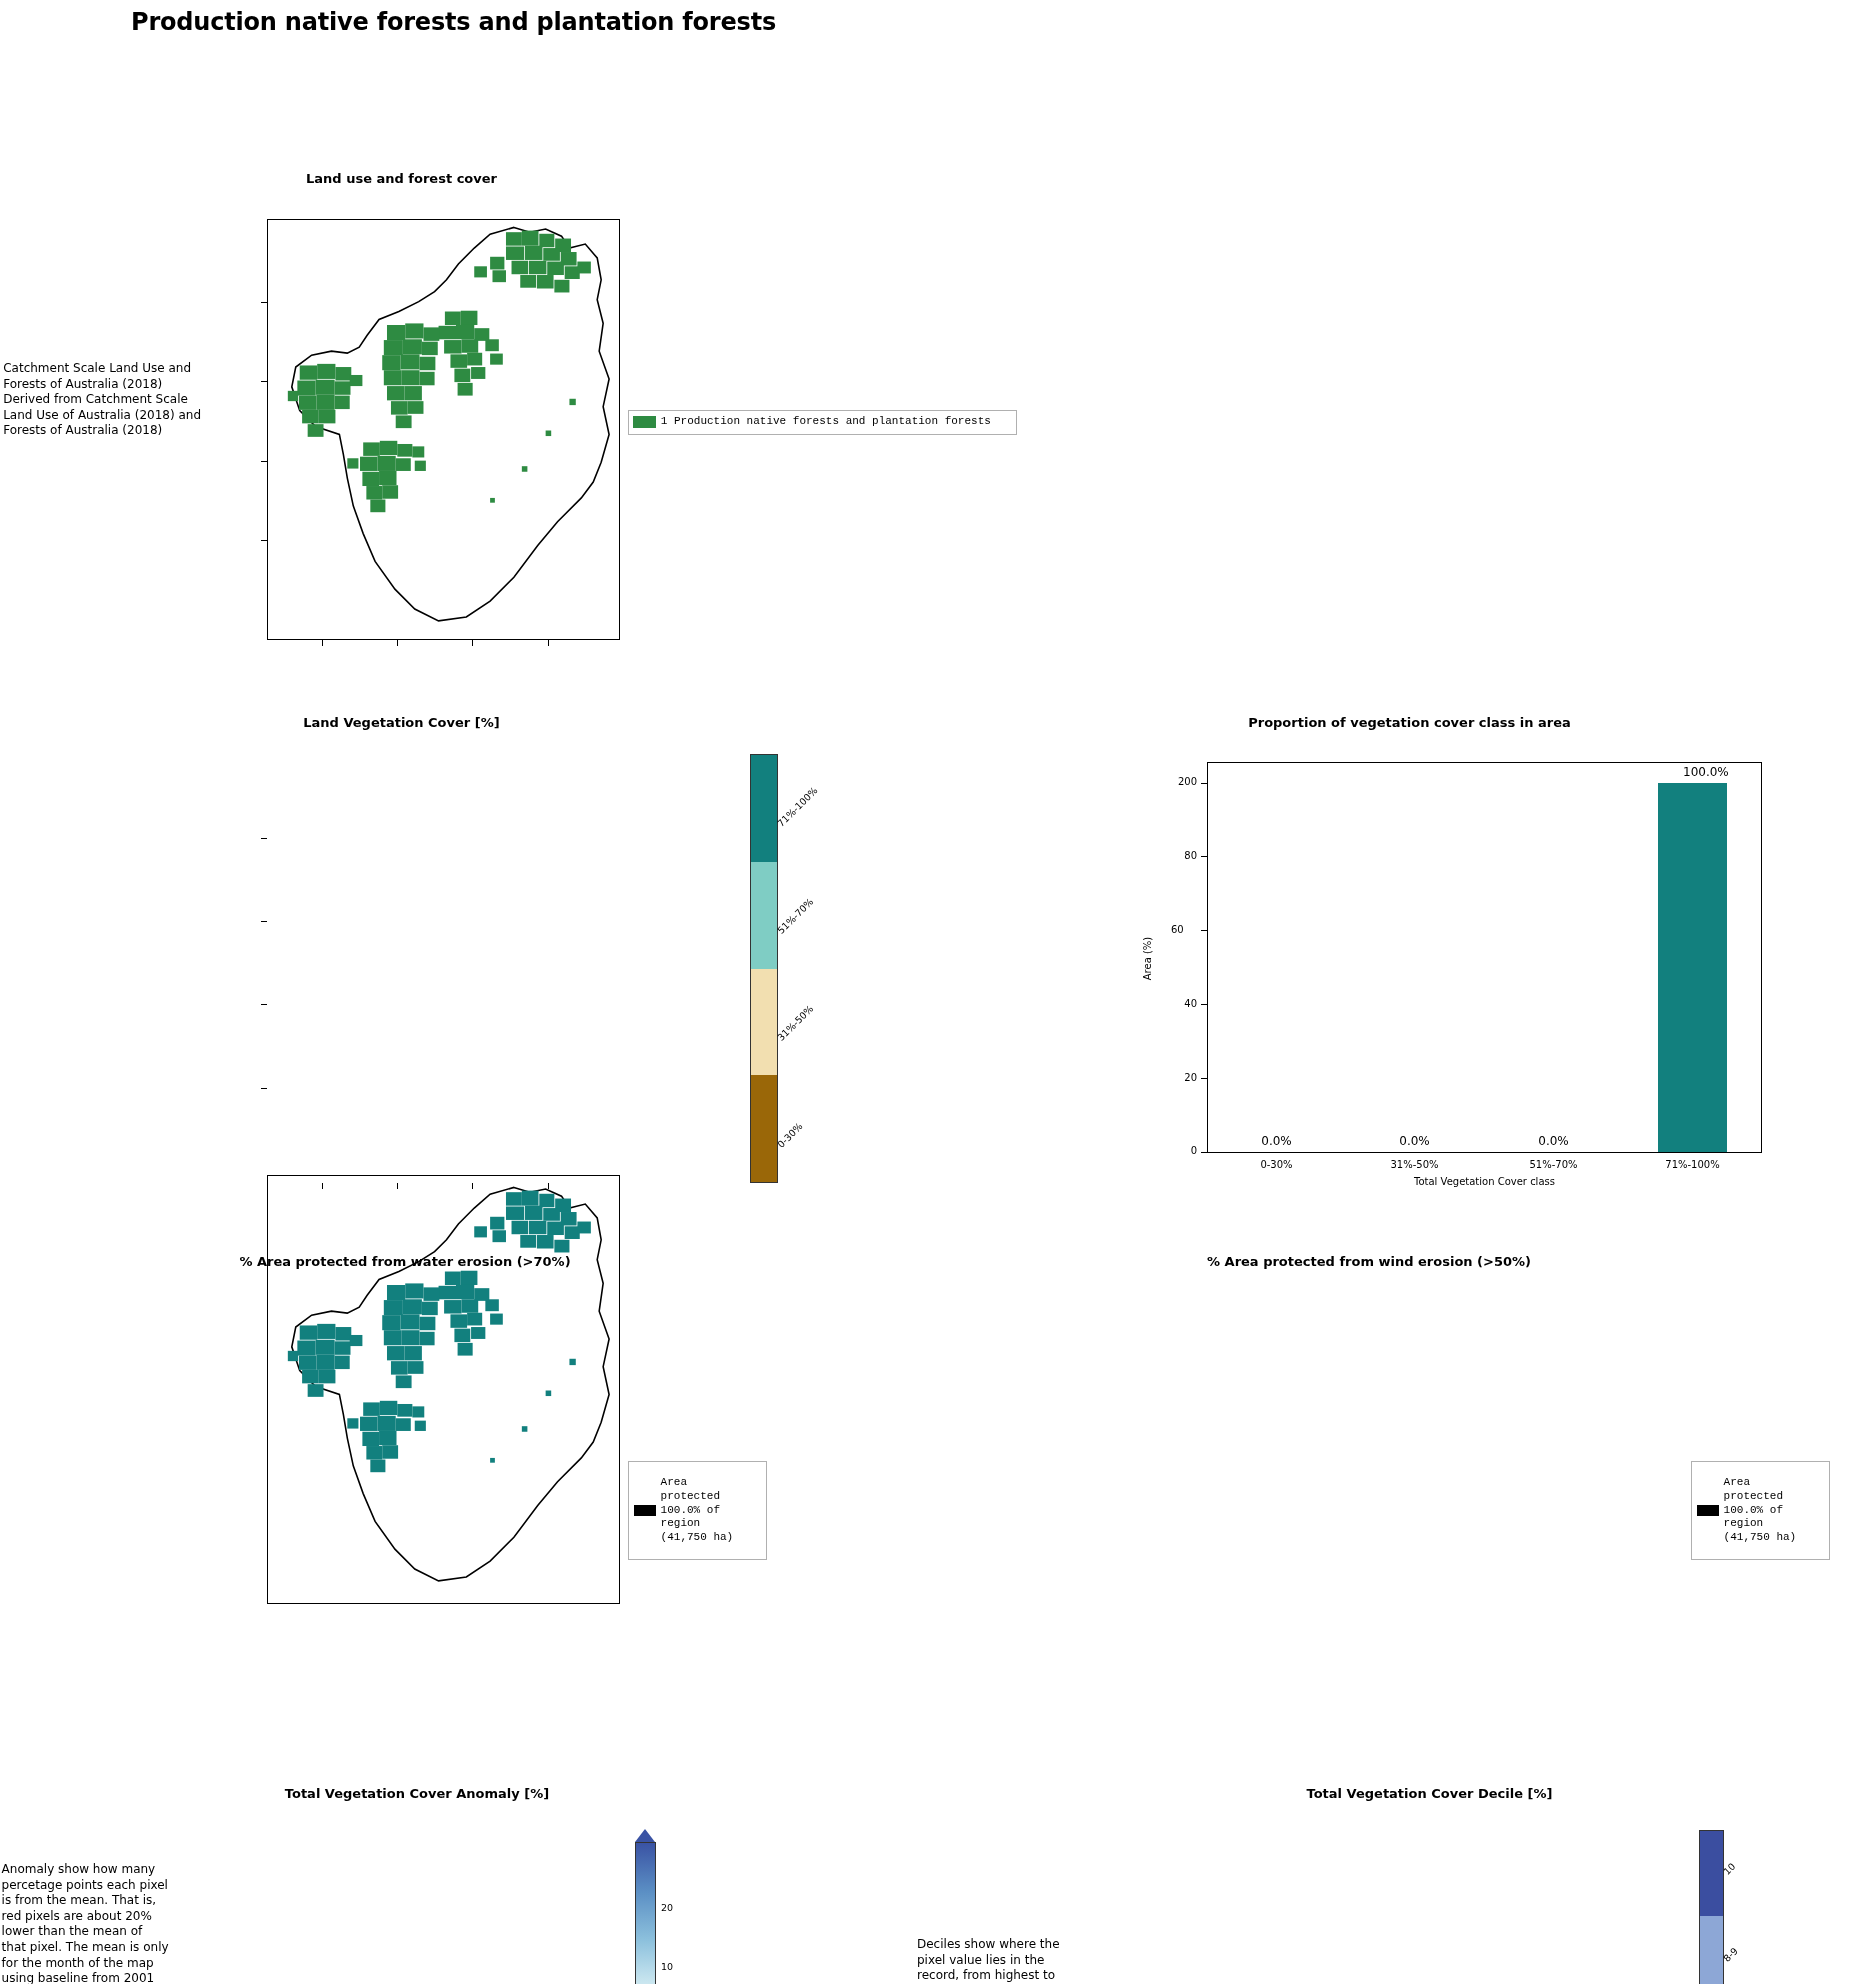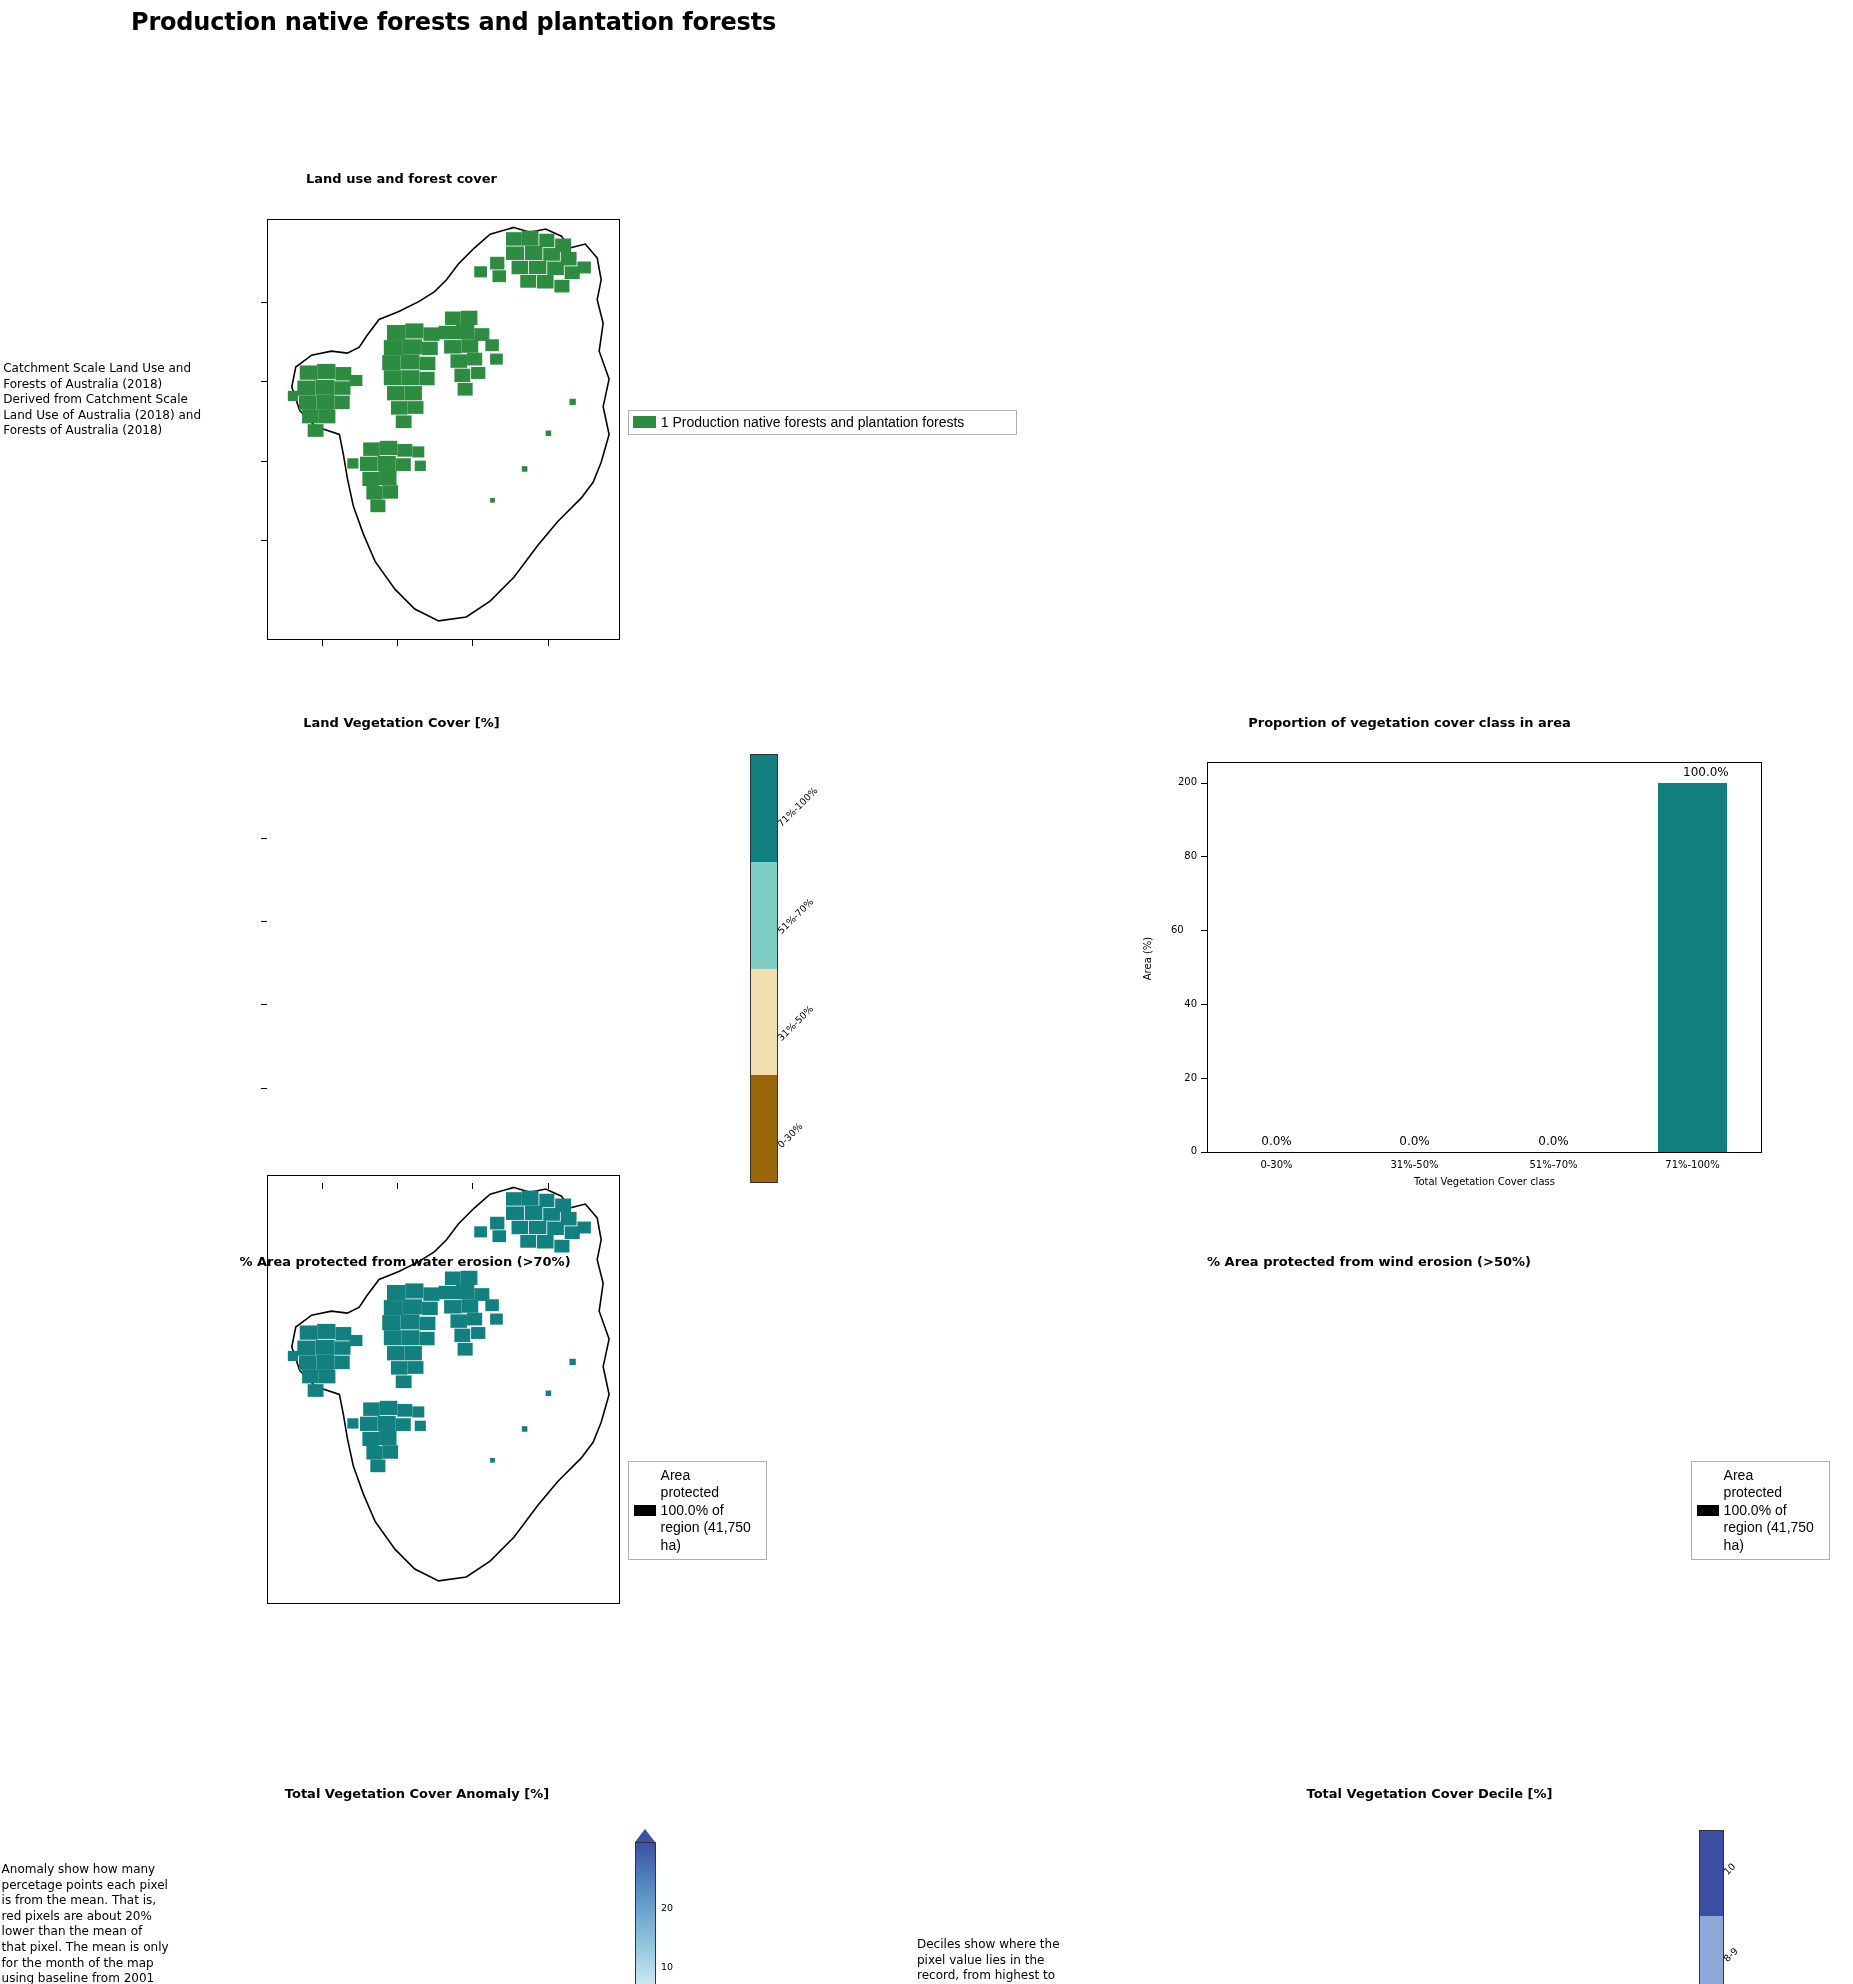--- a/index.html
+++ b/index.html
@@ -71,23 +71,23 @@
     padding: 3.2px 4px;
     box-shadow: 0.4px 0.4px 0.8px rgba(0,0,0,0.18);
   }
   .legend-swatch {
     width: 23px; height: 12px;
     background: #2e8b42;
     flex: 0 0 auto;
     margin-right: 4.8px;
   }
   .legend-text {
-    font-size: 14px;
-    color: #000;
-    font-family: Liberation Sans, sans-serif;
+    font-size: 11px;
+    color: #000;
+    font-family: Liberation Mono, monospace;
     line-height: 1.25;
   }
 
   .legend-box-vert {
     border: 0.6px solid #b0b0b0;
     background: #ffffff;
     box-sizing: border-box;
     display: flex;
     align-items: center;
     padding: 4px 4.8px;

